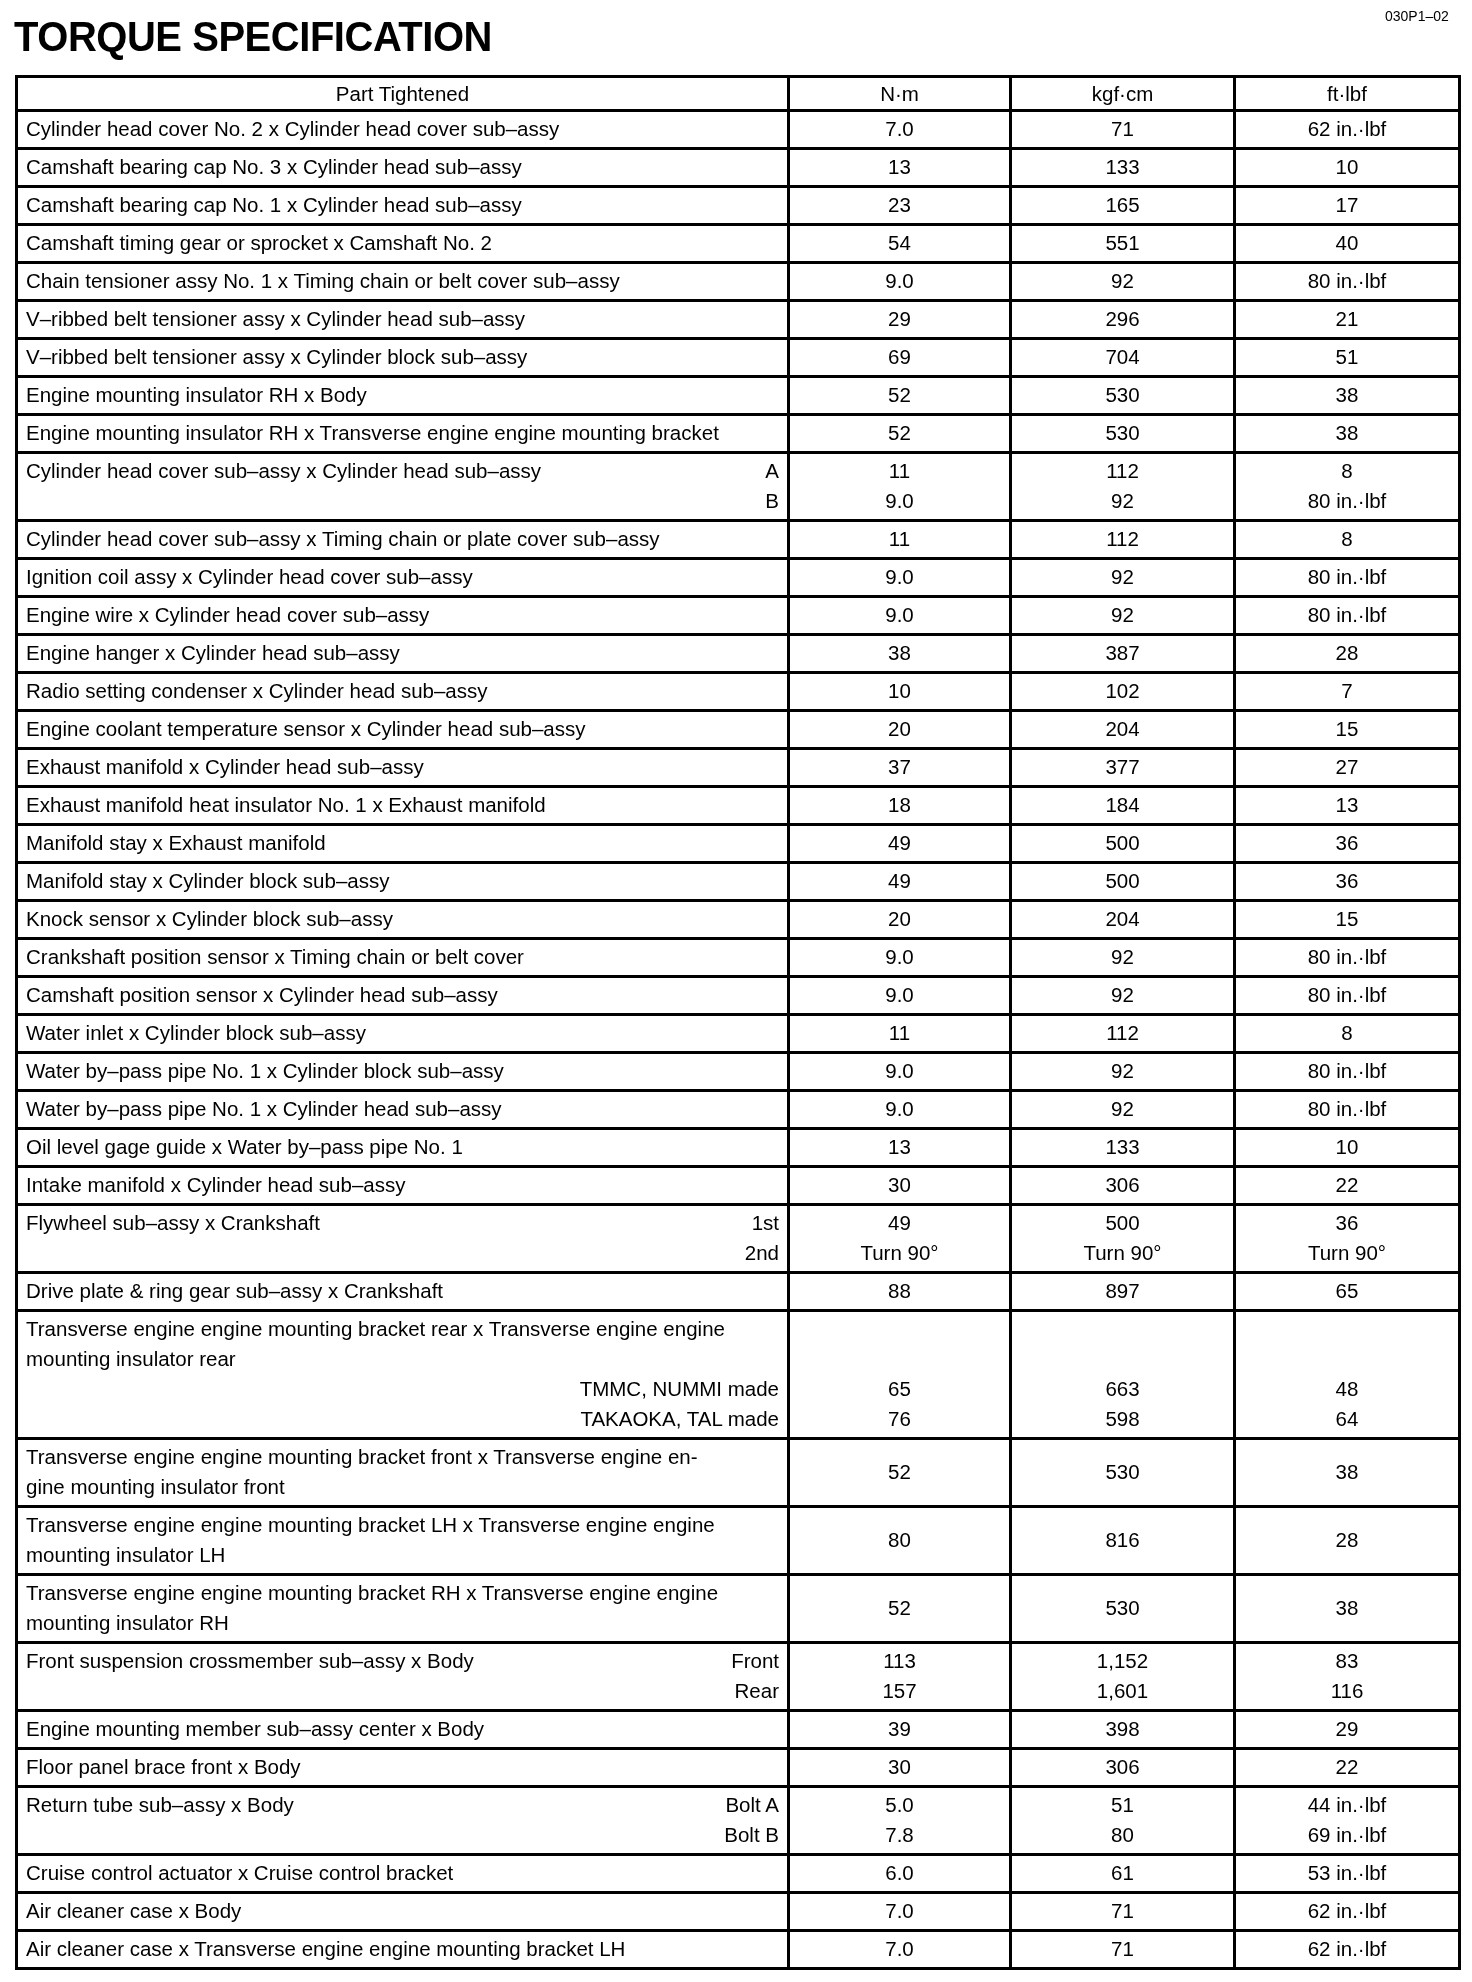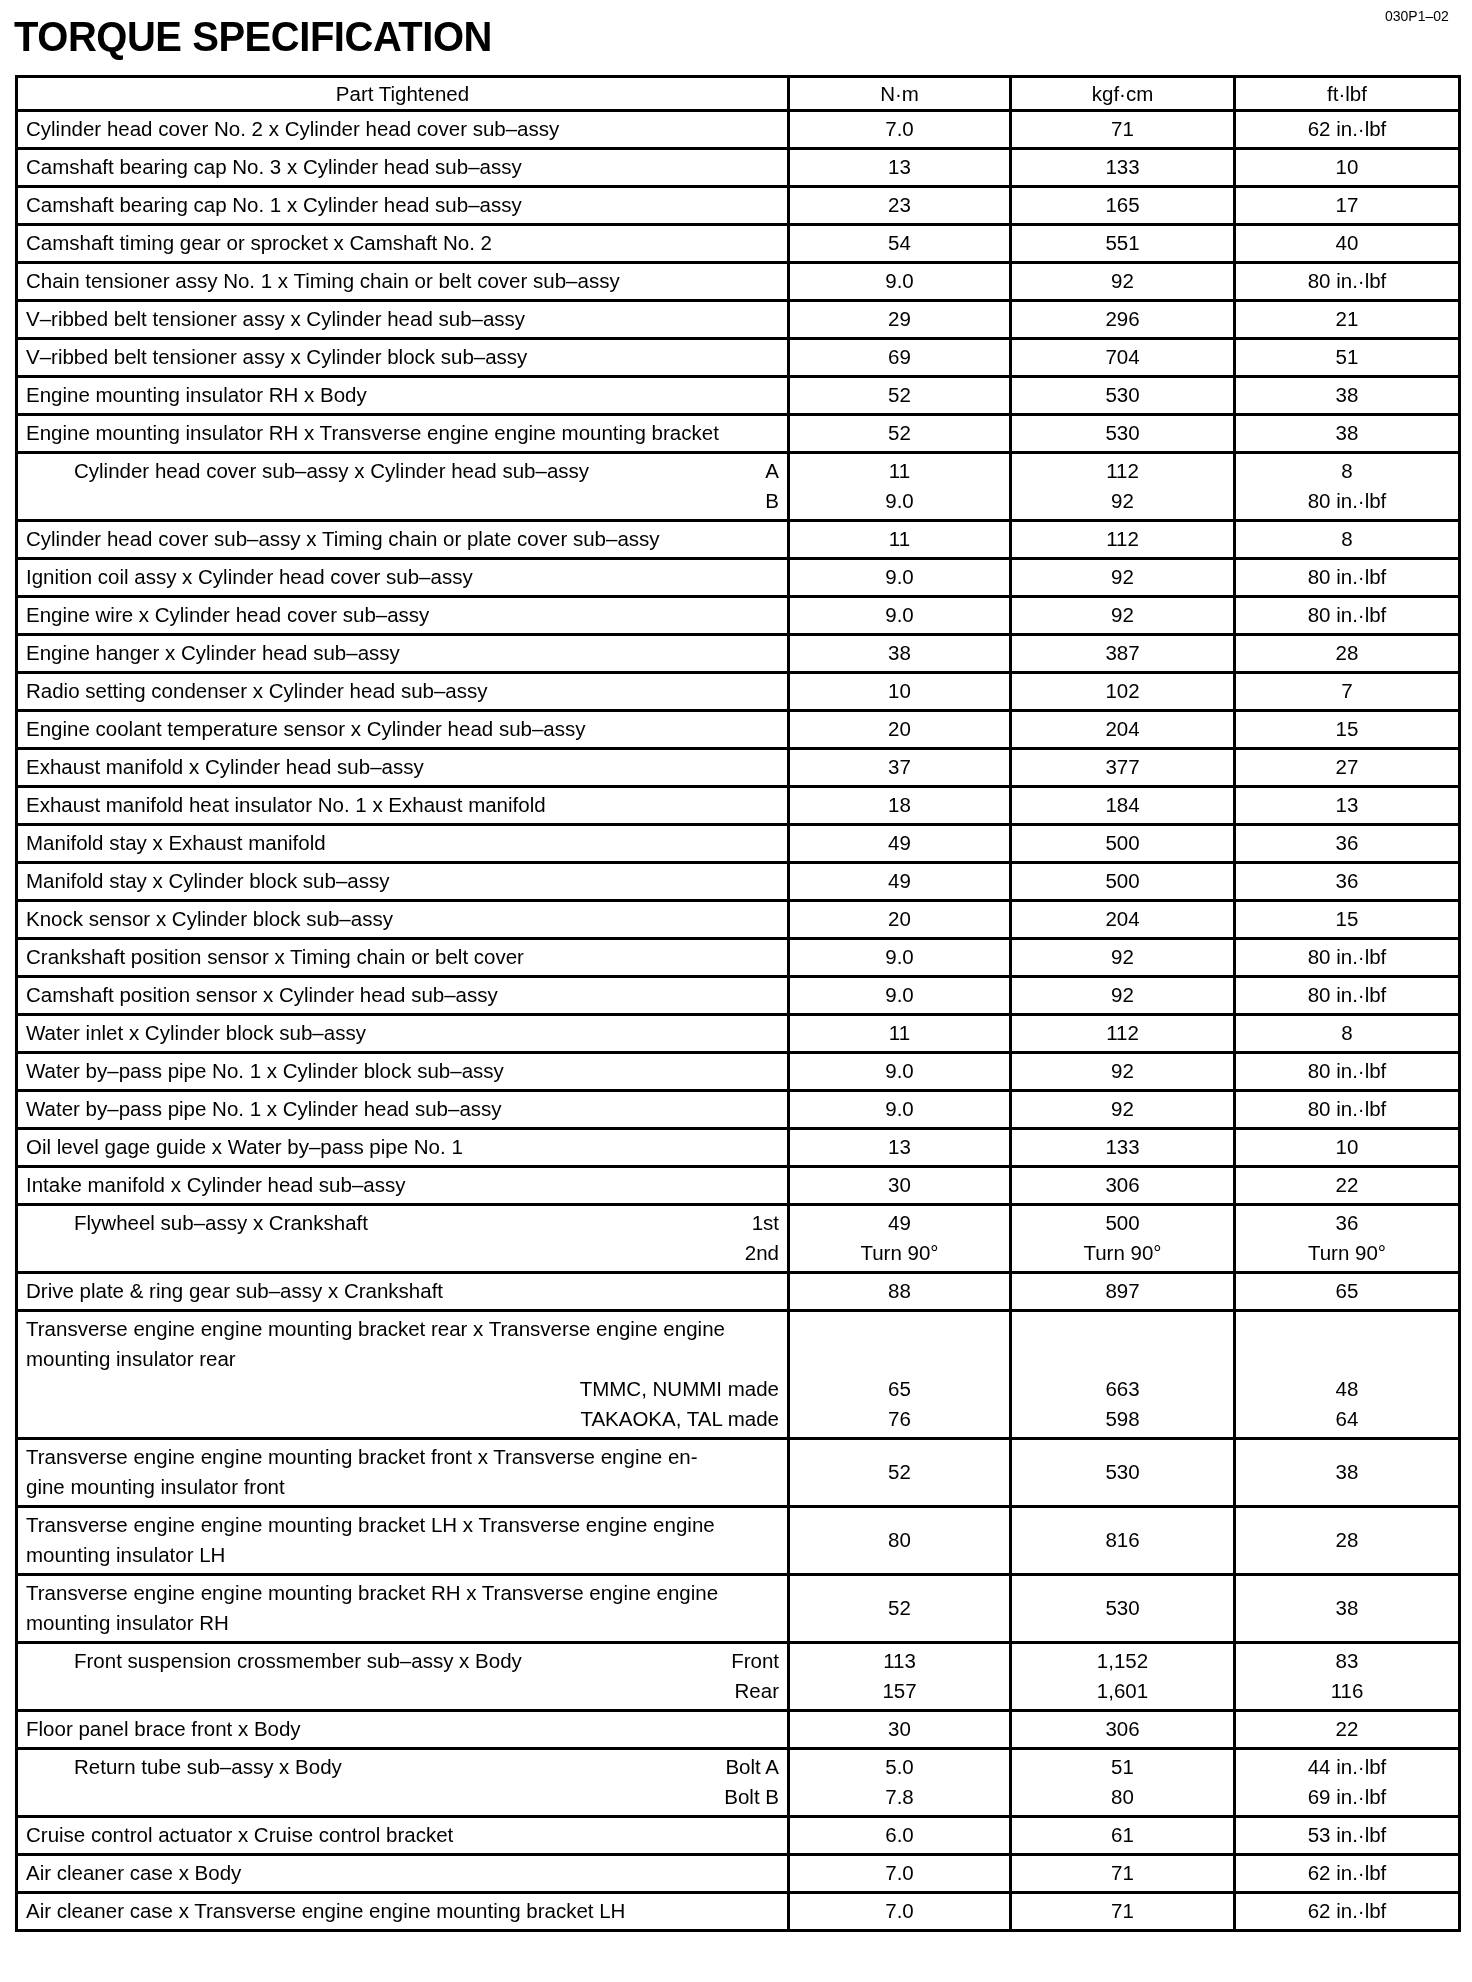--- a/index.html
+++ b/index.html
@@ -8,21 +8,21 @@
   .title { position:absolute; top:12px; left:14px; font-size:43px; font-weight:bold; letter-spacing:-0.5px; transform:scaleX(0.93); transform-origin:left top; margin:0; }
   table.spec { position:absolute; top:75px; left:15px; width:1443px; border-collapse:collapse; table-layout:fixed;padding-left:36px; }
   table.spec col.c-part { width:772px; }
   table.spec col.c-nm { width:222px; }
   table.spec col.c-kgf { width:224px; }
   table.spec col.c-ft { width:225px; }
   table.spec th, table.spec td { border:3px solid #000; font-size:20.5px; font-weight:normal; padding:0; vertical-align:top; line-height:30px; }
   table.spec th { height:31px; text-align:center; line-height:31px; }
   table.spec td.part { padding:2px 8px 3px 8px; }
   table.spec td.val { text-align:center; padding:2px 0 3px 0; }
-  .part-wrap { display:flex; justify-content:flex-start;margin-left:48px; }
+  .part-wrap { display:flex; justify-content:flex-start; }
   .part-text { flex:1; }
   .sublabels { text-align:right; white-space:nowrap; padding-left:10px; }
   .line { display:block; height:30px; }
   .part-multi .pt { display:block; }
   .sub-right { display:block; text-align:right; }
   td.val.middle { vertical-align:middle; }
 </style>
 </head>
 <body>
 
@@ -337,20 +337,26 @@
         <td class="val">
           <span class="line">1,152</span>
           <span class="line">1,601</span>
         </td>
         <td class="val">
           <span class="line">83</span>
           <span class="line">116</span>
         </td>
       </tr>
       <tr>
+        <td class="part"><span class="part-text">Engine mounting member sub–assy center x Body</span></td>
+        <td class="val">39</td>
+        <td class="val">398</td>
+        <td class="val">29</td>
+      </tr>
+      <tr>
         <td class="part"><span class="part-text">Floor panel brace front x Body</span></td>
         <td class="val">30</td>
         <td class="val">306</td>
         <td class="val">22</td>
       </tr>
       <tr>
         <td class="part">
           <div class="part-wrap">
             <span class="part-text">Return tube sub–assy x Body</span>
             <span class="sublabels">

